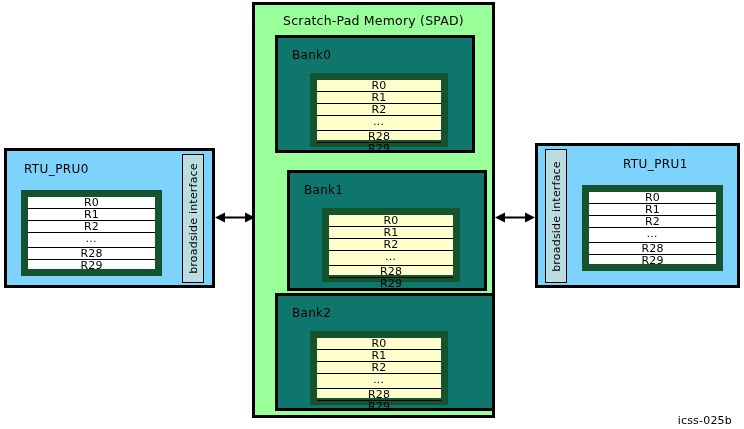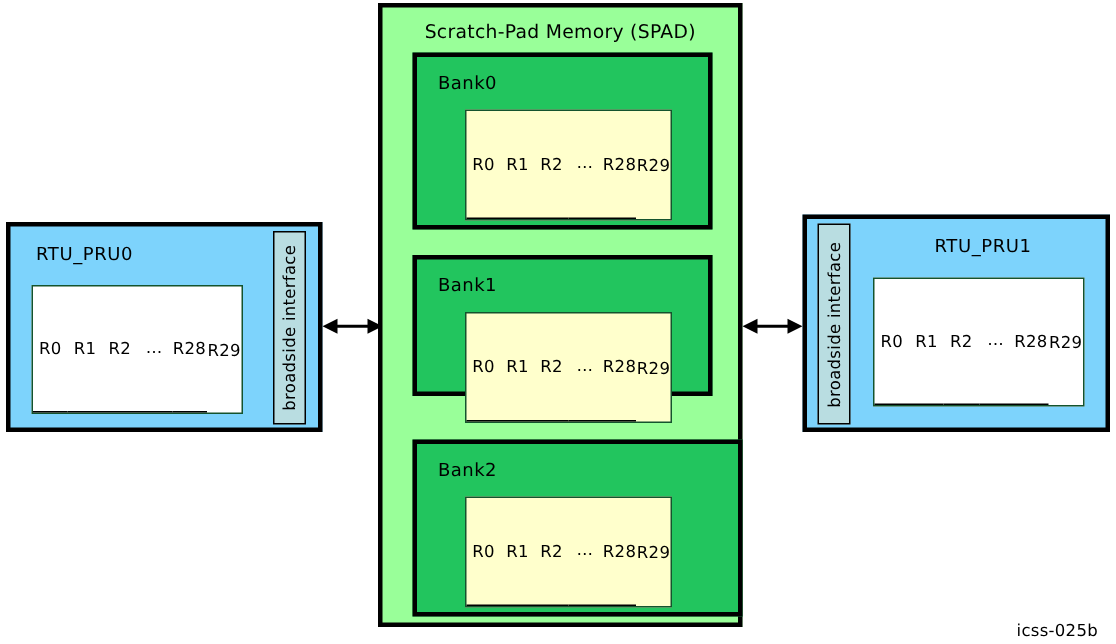--- a/index.html
+++ b/index.html
@@ -12,24 +12,24 @@
     height: 429px;
     position: relative;
     overflow: hidden;
     font-family: "DejaVu Sans", sans-serif;
     color: #000000;
   }
 
   
   .reg-table {
     position: absolute;
-    border: 1px solid #14532d;
+    border: 7px solid #14532d;
     box-sizing: border-box;
     display: flex;
-    flex-direction: row;
+    flex-direction: column;
   }
   .reg-row {
     flex: 1 1 0;
     border-bottom: 1px solid #000000;
     box-sizing: border-box;
     display: flex;
     align-items: center;
     justify-content: center;
     font-size: 11px;
     line-height: 1;
@@ -86,21 +86,21 @@
   .spad-title {
     position: absolute;
     left: 0;
     right: 0;
     text-align: center;
     font-size: 12.5px;
     letter-spacing: 0.2px;
   }
   .bank {
     position: absolute;
-    background: #22c55e;
+    background: #0f766e;
     border: 3px solid #000000;
     box-sizing: border-box;
   }
   .bank-title {
     position: absolute;
     font-size: 12px;
     letter-spacing: 0.3px;
   }
   .bank-table {
     background: #ffffcc;
@@ -157,21 +157,21 @@
     <div class="reg-table bank-table" style="left:32px; top:35px; width:138px; height:74px;">
       <div class="reg-row">R0</div>
       <div class="reg-row">R1</div>
       <div class="reg-row">R2</div>
       <div class="reg-row ellipsis">…</div>
       <div class="reg-row">R28</div>
       <div class="reg-row">R29</div>
     </div>
   </div>
 
-  <div class="bank" style="left:20px; top:165px; width:200px; height:94px;">
+  <div class="bank" style="left:32px; top:165px; width:200px; height:121px;">
     <div class="bank-title" style="left:14px; top:10px;">Bank1</div>
     <div class="reg-table bank-table" style="left:32px; top:35px; width:138px; height:74px;">
       <div class="reg-row">R0</div>
       <div class="reg-row">R1</div>
       <div class="reg-row">R2</div>
       <div class="reg-row ellipsis">…</div>
       <div class="reg-row">R28</div>
       <div class="reg-row">R29</div>
     </div>
   </div>

